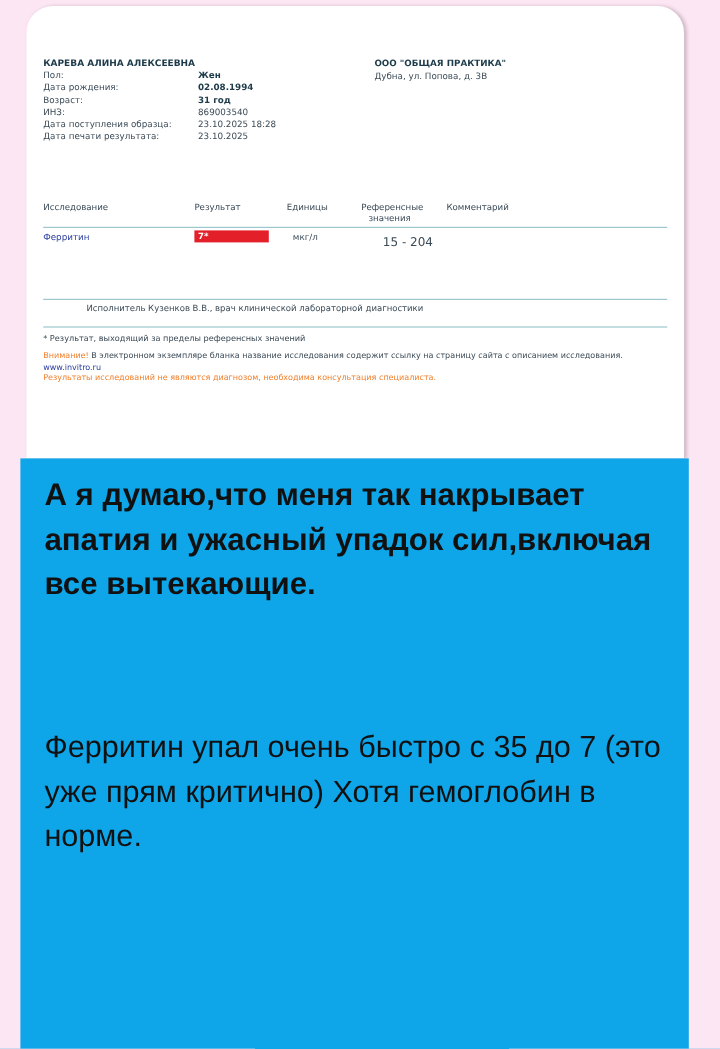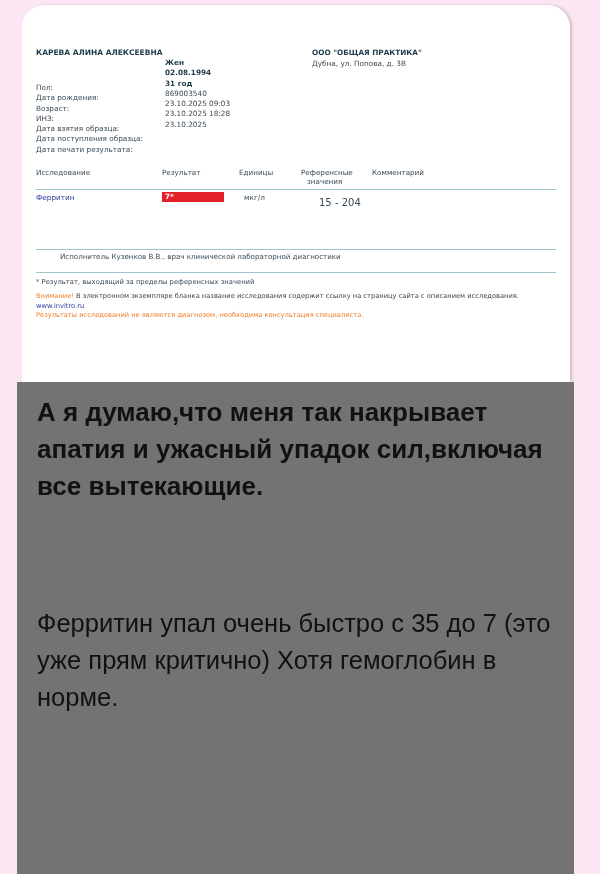--- a/index.html
+++ b/index.html
@@ -22,49 +22,49 @@
     font-weight:bold; font-style:italic;
     font-size:21px; letter-spacing:0.5px;
     color:#15a0ab;
   }
   .patient-name {
     position:absolute; left:14px; top:43px;
     font-size:7.5px; font-weight:bold; color:#1d3b4a;
   }
   .info-grid { position:absolute; left:14px; top:53px; width:260px; }
   .info-row { height:10.3px; font-size:7.3px; color:#3b4a56; position:relative; white-space:nowrap; }
-  .info-row .lbl { position:absolute; left:0;margin-top:25px; }
+  .info-row .lbl { position:absolute; left:0; }
   .info-row .val { position:absolute; left:129px; }
   .info-row .val.bold { font-weight:bold; color:#1d3b4a; }
   .clinic { position:absolute; left:290px; top:43px; }
   .clinic-name { font-size:7.3px; font-weight:bold; color:#1d3b4a; }
   .clinic-addr { font-size:7.3px; color:#3b4a56; margin-top:2px; }
 
   .tbl-head { position:absolute; top:163px; left:14px; width:515px; font-size:7.2px; color:#3b4a56; }
   .tbl-head span { position:absolute; top:0; }
   .hr { position:absolute; height:1px; background:#9cc8cd; }
   .row-name { position:absolute; left:14px; top:188px; font-size:7.3px; color:#2b3c9e; }
   .result-bar {
     position:absolute; left:140px; top:187px; width:62px; height:10px;
     background:#e3202a; color:#fff; font-size:7.2px; font-weight:bold;
     line-height:10px; padding-left:3px; box-sizing:border-box;
   }
   .row-units { position:absolute; left:222px; top:188px; font-size:7.3px; color:#3b4a56; }
   .row-ref { position:absolute; left:297px; top:192px; font-size:10px; color:#3b4a56; }
   .row-comment { position:absolute; left:360px; top:188px; width:160px; font-size:7.1px; line-height:8.2px; color:#3b4a56; }
-  .performer { position:absolute; left:14px; top:247px; font-size:7.1px; color:#3b4a56; white-space:nowrap;padding-left:24px; }
+  .performer { position:absolute; left:26px; top:247px; font-size:7.1px; color:#3b4a56; white-space:nowrap;padding-left:24px; }
   .footnote { position:absolute; left:14px; top:273px; font-size:6.8px; color:#3b4a56; white-space:nowrap; }
   .notice { position:absolute; left:14px; top:286px; width:530px; font-size:6.7px; line-height:10px; color:#3b4a56; }
   .notice .warn { color:#f07f2a; }
   .notice .link { color:#2b3c9e;margin-top:17px; }
   .disclaimer { position:absolute; left:14px; top:306px; font-size:6.7px; color:#f07f2a; white-space:nowrap; }
 
   .text-block {
     position:absolute; left:17px; top:382px; width:557px; height:492px;
-    background:#737373;
+    background:#0ea5e9;
   }
   .post-bold {
     position:absolute; left:20px; top:12px; width:520px;
     font-family:"Liberation Sans", sans-serif; font-weight:bold;
     font-size:26px; line-height:37px; color:#111;
   }
   .post-para {
     position:absolute; left:20px; width:520px;
     font-family:"Liberation Sans", sans-serif;
     font-size:25.5px; line-height:37px; color:#111;
@@ -87,24 +87,20 @@
       <span class="lbl">Дата рождения:</span>
       <span class="val bold">02.08.1994</span>
     </div>
     <div class="info-row">
       <span class="lbl">Возраст:</span>
       <span class="val bold">31 год</span>
     </div>
     <div class="info-row">
       <span class="lbl">ИНЗ:</span>
       <span class="val">869003540</span>
-    </div>
-    <div class="info-row">
-      <span class="lbl">Дата взятия образца:</span>
-      <span class="val">23.10.2025 09:03</span>
     </div>
     <div class="info-row">
       <span class="lbl">Дата поступления образца:</span>
       <span class="val">23.10.2025 18:28</span>
     </div>
     <div class="info-row">
       <span class="lbl">Дата печати результата:</span>
       <span class="val">23.10.2025</span>
     </div>
   </div>

